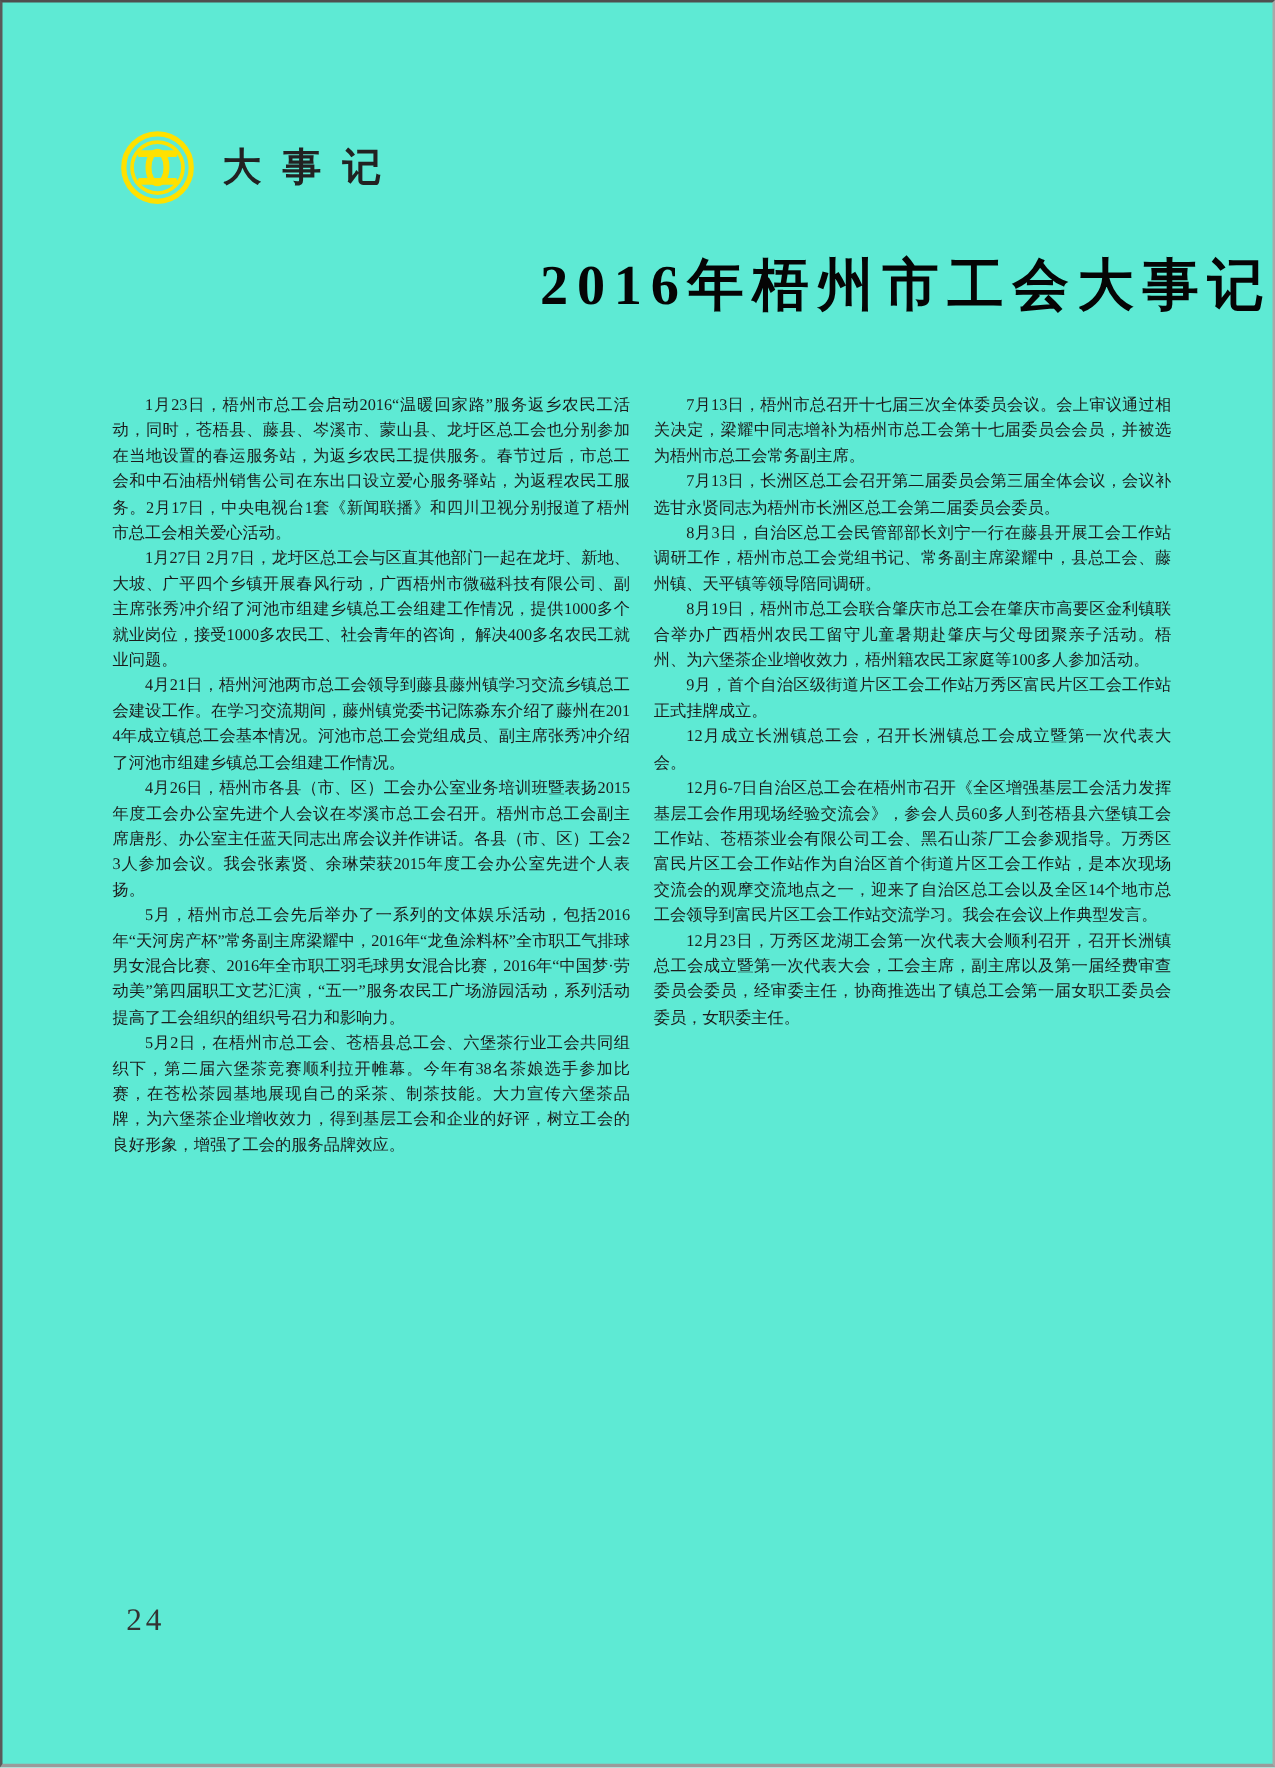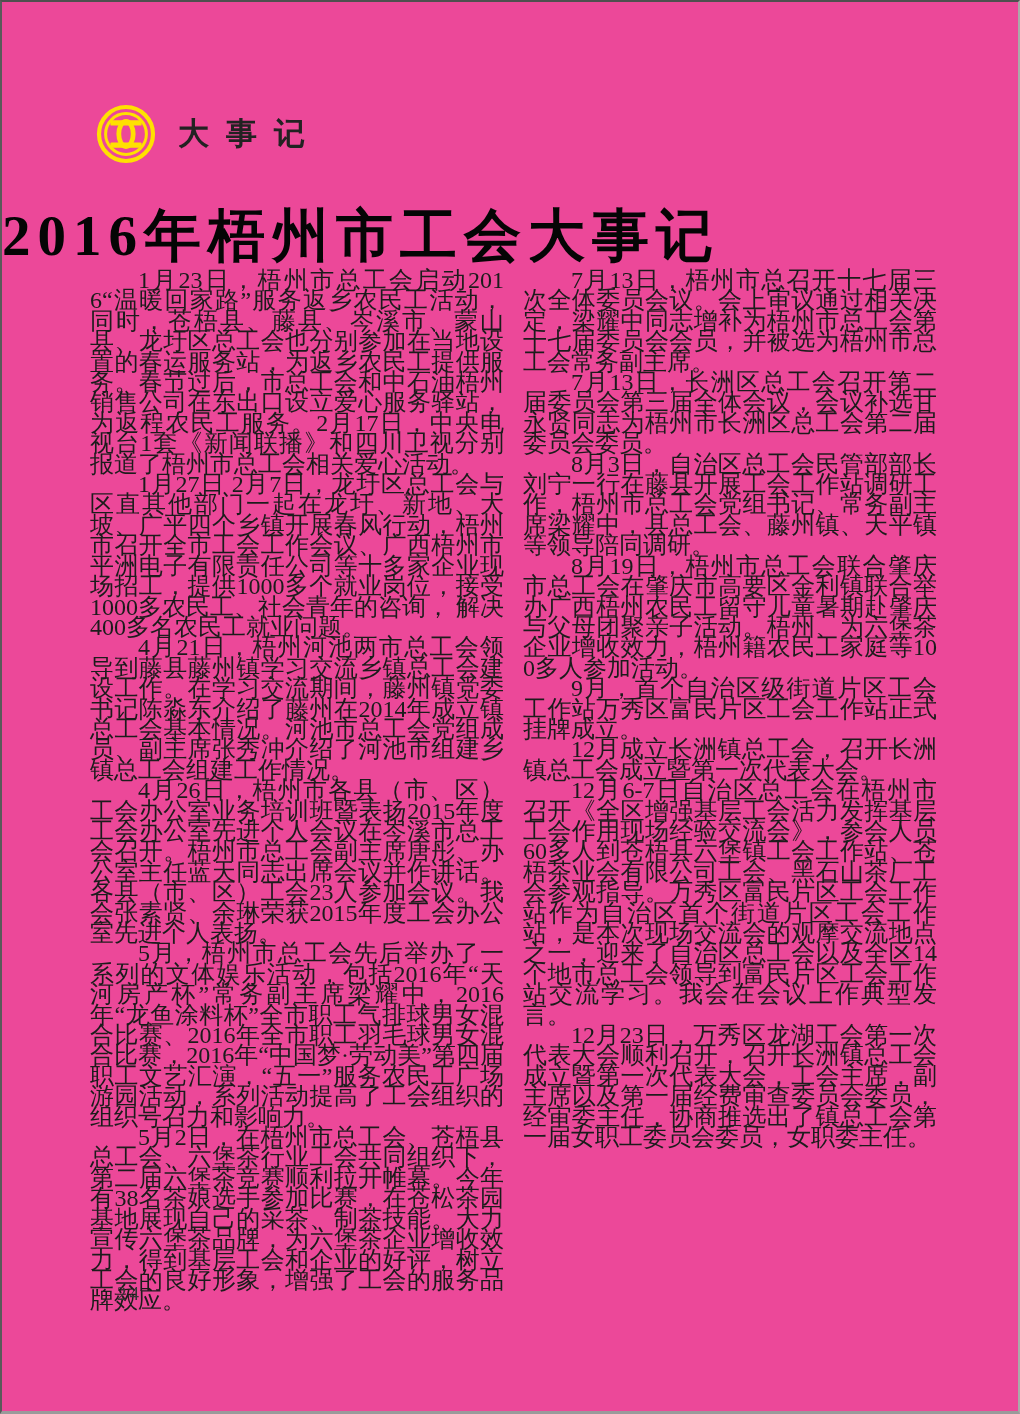--- a/index.html
+++ b/index.html
@@ -5,21 +5,21 @@
   html, body {
     margin: 0;
     padding: 0;
     background: #ffffff;
   }
   .page {
     position: relative;
     width: 1020px;
     height: 1414px;
     box-sizing: border-box;
-    background: #ec4899;
+    background: #5eead4;
     border-top: 2px solid #4f4f4f;
     border-left: 2px solid #5a5a5a;
     border-right: 2px solid #a9a9a9;
     border-bottom: 3px solid #9a9a9a;
     font-family: "Liberation Serif", "DejaVu Serif", serif;
     color: #1b1b1b;
     overflow: hidden;
   }
   .header {
     position: absolute;
@@ -39,53 +39,54 @@
     font-weight: 700;
     letter-spacing: 17px;
     color: #222222;
     font-family: "Liberation Sans", "DejaVu Sans", sans-serif;
   }
   .page-title {
     position: absolute;
     top: 196px;
     left: 0;
     width: 100%;
-    text-align: left;
-    font-size: 57px;
+    text-align: right;
+    font-size: 45px;
     font-weight: 900;
     letter-spacing: 7px;
     color: #050505;
     font-family: "Liberation Serif", "DejaVu Serif", serif;
   }
   .content {
     position: absolute;
     top: 268px;
     left: 88px;
     display: flex;
     gap: 19px;
   }
   .col {
     width: 414px;
-    font-size: 24px;
+    font-size: 13px;
     line-height: 20.4px;
     text-align: justify;
     text-justify: inter-ideograph;
     color: #1c1c1c;
+    margin-top: 44px;
   }
   .col p {
     margin: 0;
     padding: 0;
     text-indent: 2em;
     word-break: break-all;
   }
   .page-number {
     position: absolute;
-    left: 115px;
+    left: 99px;
     top: 1281px;
-    font-size: 19px;
+    font-size: 25px;
     letter-spacing: 3px;
     color: #333333;
   }
 </style>
 </head>
 <body>
 
 <div class="page">
 
   <div class="header">
@@ -97,21 +98,21 @@
       <ellipse cx="50" cy="50" rx="12" ry="21" fill="none" stroke="#ffe100" stroke-width="8"></ellipse>
     </svg>
     <span class="header-label">大事记</span>
   </div>
 
   <div class="page-title">2016年梧州市工会大事记</div>
 
   <div class="content">
     <div class="col">
       <p>1月23日，梧州市总工会启动2016“温暖回家路”服务返乡农民工活动，同时，苍梧县、藤县、岑溪市、蒙山县、龙圩区总工会也分别参加在当地设置的春运服务站，为返乡农民工提供服务。春节过后，市总工会和中石油梧州销售公司在东出口设立爱心服务驿站，为返程农民工服务。2月17日，中央电视台1套《新闻联播》和四川卫视分别报道了梧州市总工会相关爱心活动。</p>
-      <p>1月27日 2月7日，龙圩区总工会与区直其他部门一起在龙圩、新地、大坡、广平四个乡镇开展春风行动，梧州市召开全市工会工作会议、广西梧州市平洲电子有限责任公司等十多家企业现场招工，提供1000多个就业岗位，接受1000多农民工、社会青年的咨询， 解决400多名农民工就业问题。</p>
+      <p>1月27日 2月7日，龙圩区总工会与区直其他部门一起在龙圩、新地、大坡、广平四个乡镇开展春风行动，广西梧州市微磁科技有限公司、副主席张秀冲介绍了河池市组建乡镇总工会组建工作情况，提供1000多个就业岗位，接受1000多农民工、社会青年的咨询， 解决400多名农民工就业问题。</p>
       <p>4月21日，梧州河池两市总工会领导到藤县藤州镇学习交流乡镇总工会建设工作。在学习交流期间，藤州镇党委书记陈淼东介绍了藤州在2014年成立镇总工会基本情况。河池市总工会党组成员、副主席张秀冲介绍了河池市组建乡镇总工会组建工作情况。</p>
       <p>4月26日，梧州市各县（市、区）工会办公室业务培训班暨表扬2015年度工会办公室先进个人会议在岑溪市总工会召开。梧州市总工会副主席唐彤、办公室主任蓝天同志出席会议并作讲话。各县（市、区）工会23人参加会议。我会张素贤、余琳荣获2015年度工会办公室先进个人表扬。</p>
       <p>5月，梧州市总工会先后举办了一系列的文体娱乐活动，包括2016年“天河房产杯”常务副主席梁耀中，2016年“龙鱼涂料杯”全市职工气排球男女混合比赛、2016年全市职工羽毛球男女混合比赛，2016年“中国梦·劳动美”第四届职工文艺汇演，“五一”服务农民工广场游园活动，系列活动提高了工会组织的组织号召力和影响力。</p>
       <p>5月2日，在梧州市总工会、苍梧县总工会、六堡茶行业工会共同组织下，第二届六堡茶竞赛顺利拉开帷幕。今年有38名茶娘选手参加比赛，在苍松茶园基地展现自己的采茶、制茶技能。大力宣传六堡茶品牌，为六堡茶企业增收效力，得到基层工会和企业的好评，树立工会的良好形象，增强了工会的服务品牌效应。</p>
     </div>
     <div class="col">
       <p>7月13日，梧州市总召开十七届三次全体委员会议。会上审议通过相关决定，梁耀中同志增补为梧州市总工会第十七届委员会会员，并被选为梧州市总工会常务副主席。</p>
       <p>7月13日，长洲区总工会召开第二届委员会第三届全体会议，会议补选甘永贤同志为梧州市长洲区总工会第二届委员会委员。</p>
       <p>8月3日，自治区总工会民管部部长刘宁一行在藤县开展工会工作站调研工作，梧州市总工会党组书记、常务副主席梁耀中，县总工会、藤州镇、天平镇等领导陪同调研。</p>
       <p>8月19日，梧州市总工会联合肇庆市总工会在肇庆市高要区金利镇联合举办广西梧州农民工留守儿童暑期赴肇庆与父母团聚亲子活动。梧州、为六堡茶企业增收效力，梧州籍农民工家庭等100多人参加活动。</p>

